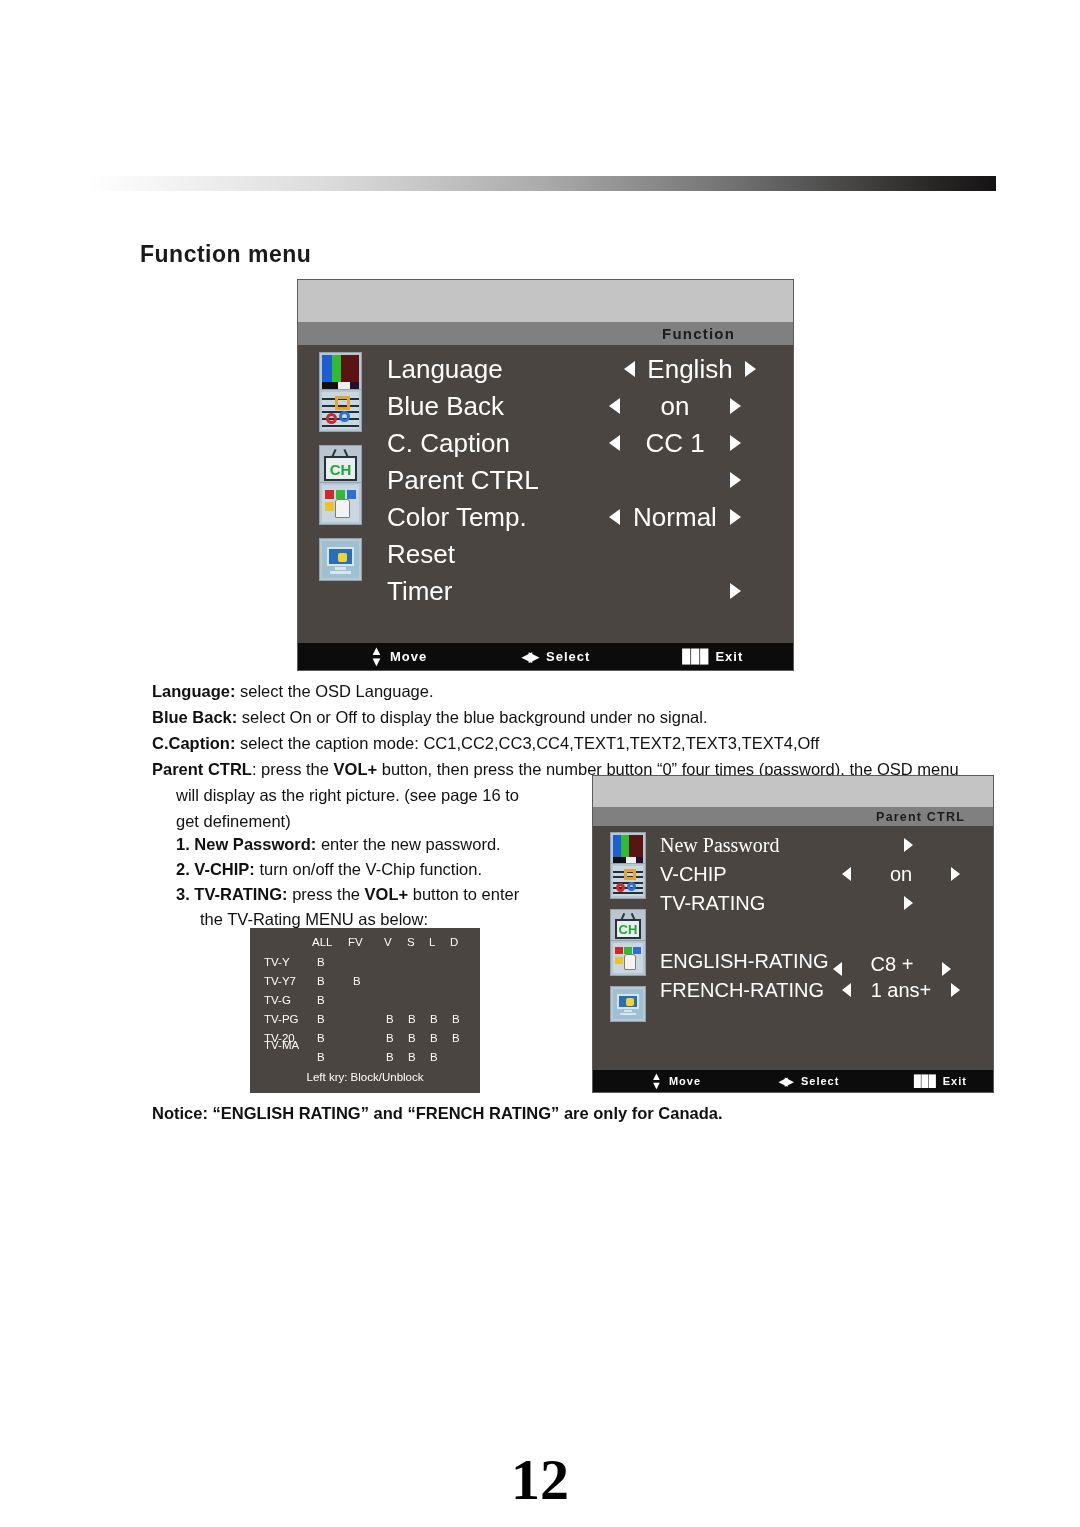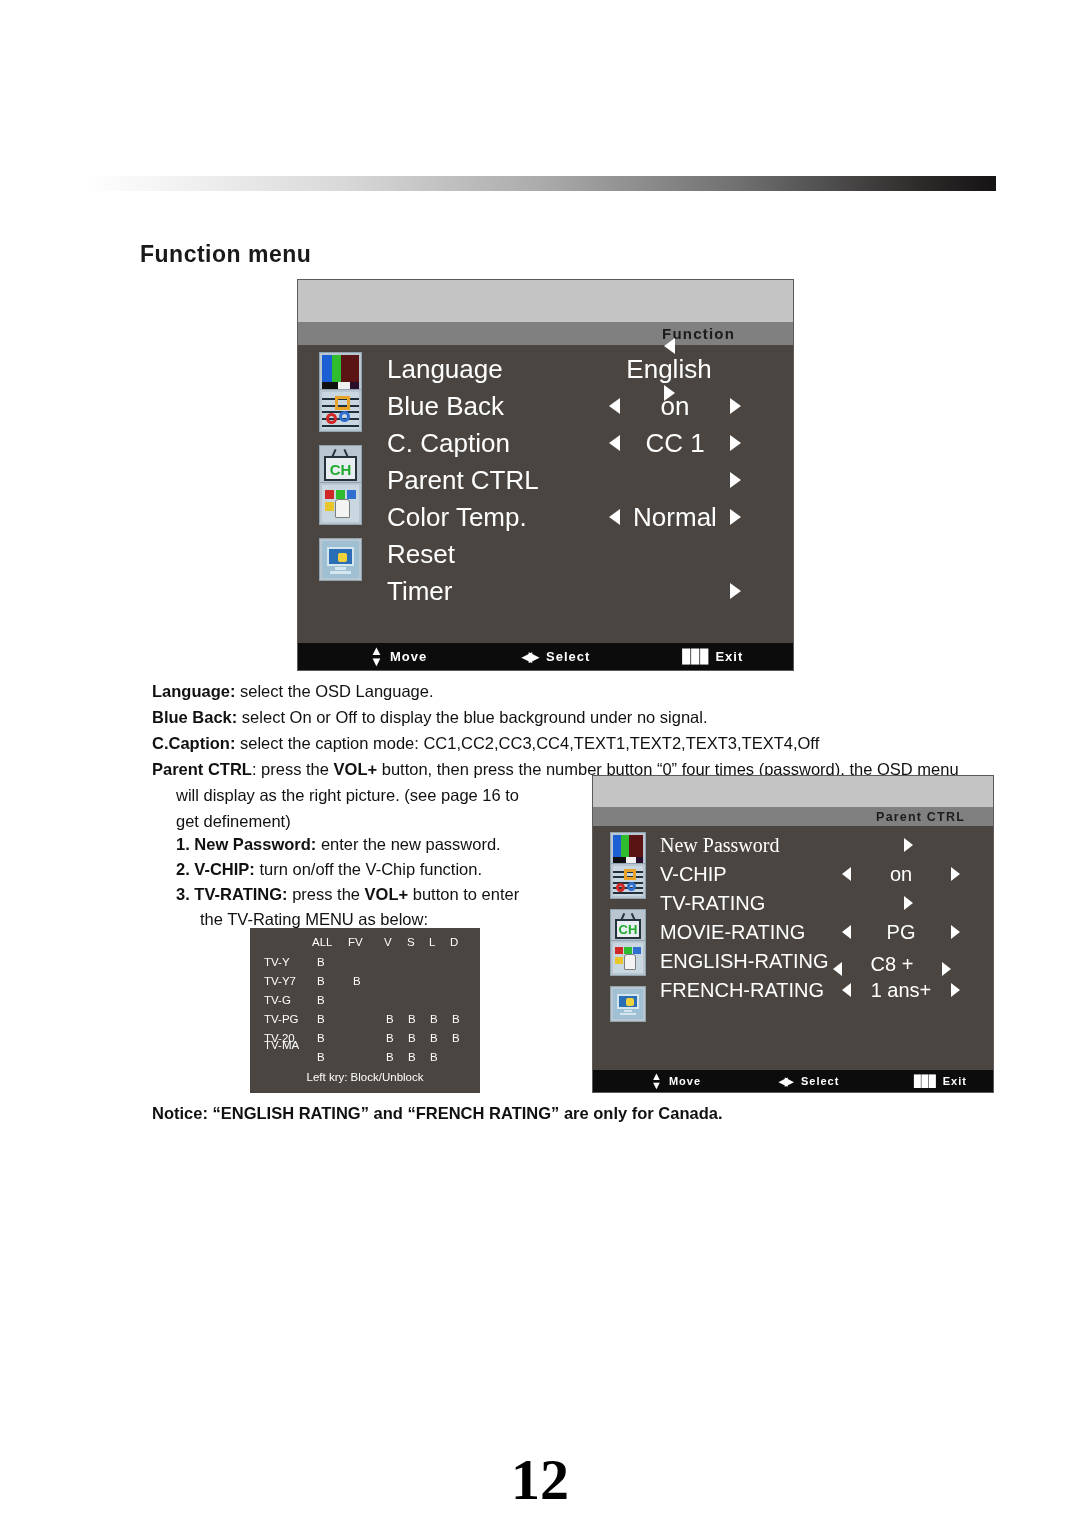--- a/index.html
+++ b/index.html
@@ -242,21 +242,21 @@
       <div class="inner ic-mon">
         <div class="scr" style="left:14%; top:16%; width:72%; height:52%;"></div>
         <div class="sun" style="left:42%; top:32%; width:9px; height:9px;"></div>
         <div class="stand" style="left:36%; top:70%; width:28%; height:8%;"></div>
         <div class="stand" style="left:22%; top:80%; width:56%; height:8%;"></div>
       </div>
     </div>
 
     <div class="menu-row" style="top:6px; height:36px;">
       <div class="mlabel" style="position:absolute; left:89px; font-size:26px;">Language</div>
-      <div class="mvalwrap" style="left:291px; width:160px; height:36px;flex-direction:column;">
+      <div class="mvalwrap" style="left:312px; width:160px; height:36px;">
         <span class="tri-l"></span>
         <span class="mval" style="font-size:26px; width:110px;">English</span>
         <span class="tri-r"></span>
       </div>
     </div>
 
     <div class="menu-row" style="top:43px; height:36px;">
       <div class="mlabel" style="position:absolute; left:89px; font-size:26px;">Blue  Back</div>
       <div class="mvalwrap" style="left:297px; width:160px; height:36px;">
         <span class="tri-l"></span>
@@ -504,28 +504,20 @@
 
     <div class="menu-row" style="top:62px; height:30px;">
       <div class="mlabel" style="position:absolute; left:67px; font-size:20px;">TV-RATING</div>
       <div class="mvalwrap" style="left:238px; width:140px; height:30px;">
         <span style="width:9px;"></span>
         <span class="mval" style="font-size:20px; width:100px;"></span>
         <span class="tri-r tri-sm" style="margin-left:-95px;"></span>
       </div>
     </div>
 
-    <div class="menu-row" style="top:91px; height:30px;">
-      <div class="mlabel" style="position:absolute; left:67px; font-size:20px;">MOVIE-RATING</div>
-      <div class="mvalwrap" style="left:238px; width:140px; height:30px;">
-        <span class="tri-l tri-sm"></span>
-        <span class="mval" style="font-size:20px; width:100px;">PG</span>
-        <span class="tri-r tri-sm"></span>
-      </div>
-    </div>
 
     <div class="menu-row" style="top:120px; height:30px;">
       <div class="mlabel" style="position:absolute; left:67px; font-size:20px;">ENGLISH-RATING</div>
       <div class="mvalwrap" style="left:229px; width:140px; height:30px;align-items:flex-end;">
         <span class="tri-l tri-sm"></span>
         <span class="mval" style="font-size:20px; width:100px;">C8 +</span>
         <span class="tri-r tri-sm"></span>
       </div>
     </div>
 

